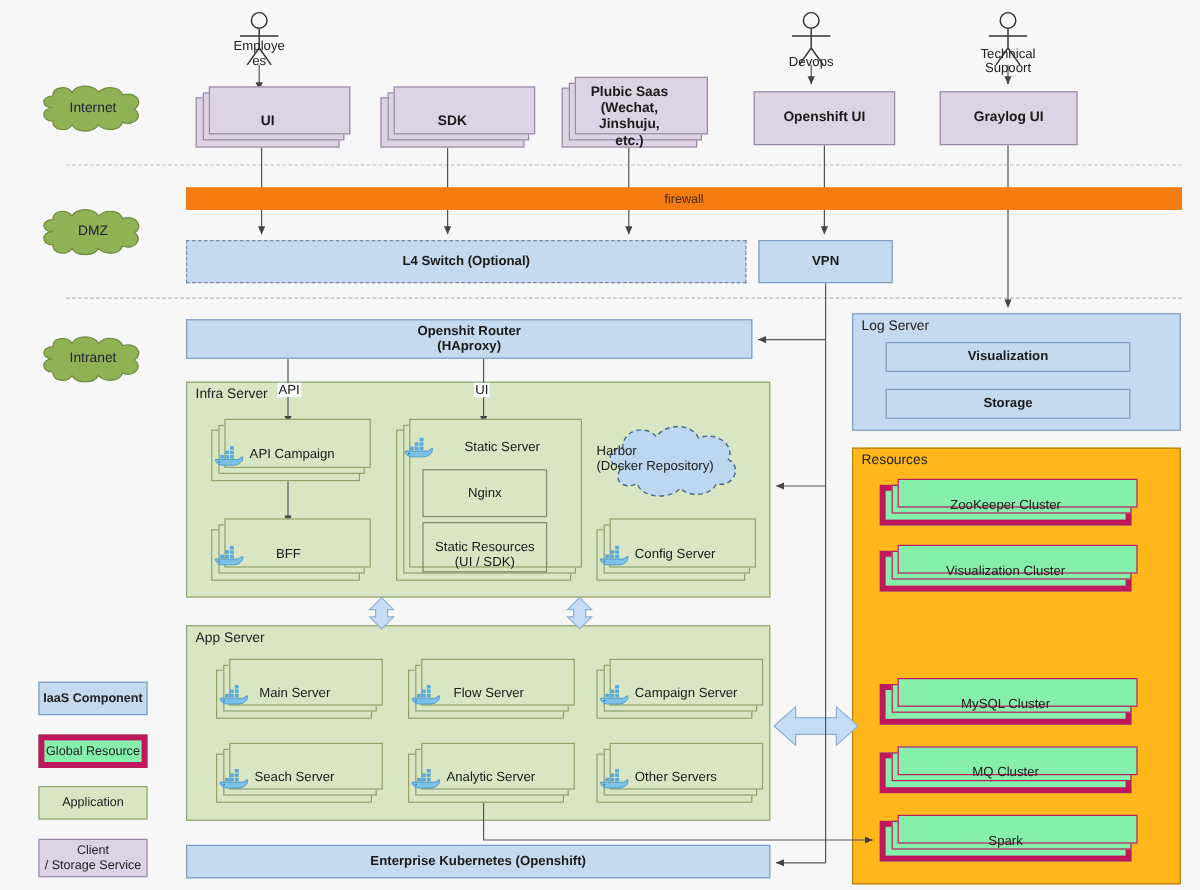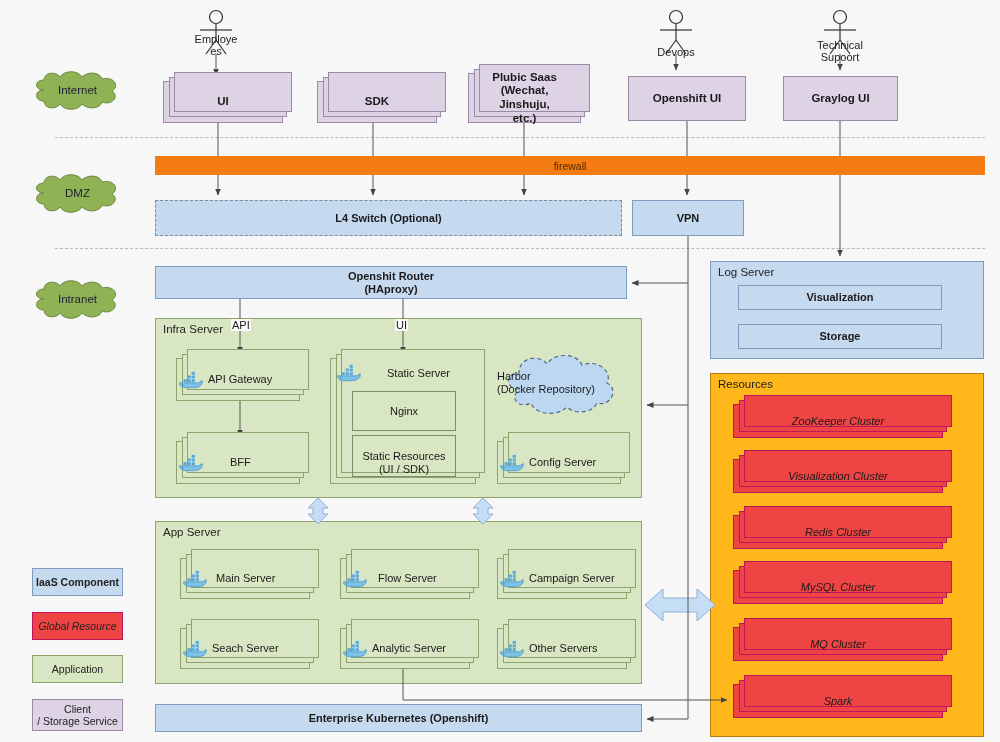--- a/index.html
+++ b/index.html
@@ -21,21 +21,21 @@
     font-size:11px;
     z-index:6;
   }
   .node span{display:block;padding:0 4px;}
 
   
   .client{background:#ddd3e4;border:1px solid #9a8aa6;font-weight:bold;font-size:11.5px;}
   
   .iaas{background:#c5d9ef;border:1px solid #7d9dc0;font-weight:bold;}
   
-  .res{background:#ef4444;border:1px solid #be185d;font-style:italic;}
+  .res{background:#86efac;border:5px solid #be185d;}
   
   .app{background:#d8e6c3;border:1px solid #8fa36d;}
   
   .plain{background:transparent;border:1px solid #7d8a6b;}
 
   
   .stack::before,.stack::after{
     content:"";position:absolute;box-sizing:border-box;
     background:inherit;border:1px solid;border-color:inherit;
     z-index:-1;
@@ -226,21 +226,21 @@
         <rect x="8" y="11" width="4" height="3.6"></rect>
           <rect x="13" y="11" width="4" height="3.6"></rect>
         <rect x="18" y="11" width="4" height="3.6"></rect>
           <rect x="13" y="6.5" width="4" height="3.6"></rect>
         <rect x="18" y="6.5" width="4" height="3.6"></rect>
           <rect x="18" y="2" width="4" height="3.6"></rect>
       </g>
       <path d="M3 15.5h24c0 0 1.5-2.5 4.5-2.5 0 0-1 2-0.5 3.2 0 0-2.5 5.3-9.5 5.3H11C6 21.5 3 18.5 3 15.5Z" fill="#7cc2e8" stroke="#3d8cc0" stroke-width="0.8"></path>
       <circle cx="7" cy="18" r="0.9" fill="#2b6f9e"></circle>
     </svg>
-    <span>API Gateway</span>
+    <span>API Campaign</span>
   </div>
 
   <div class="node app stack" style="left:176px;top:441px;width:124px;height:43px;justify-content:flex-start;">
     <svg class="whale" viewBox="0 0 32 24">
       <g fill="#5aa9dd">
         <rect x="8" y="11" width="4" height="3.6"></rect>
           <rect x="13" y="11" width="4" height="3.6"></rect>
         <rect x="18" y="11" width="4" height="3.6"></rect>
           <rect x="13" y="6.5" width="4" height="3.6"></rect>
         <rect x="18" y="6.5" width="4" height="3.6"></rect>
@@ -420,23 +420,20 @@
   <div class="group group-orange" style="left:710px;top:373px;width:274px;height:364px;">
     <div class="gtitle">Resources</div>
   </div>
 
   <div class="node res stack" style="left:733px;top:404px;width:210px;height:34px;">
     <span>ZooKeeper Cluster</span>
   </div>
   <div class="node res stack" style="left:733px;top:459px;width:210px;height:34px;">
     <span>Visualization Cluster</span>
   </div>
-  <div class="node res stack" style="left:733px;top:515px;width:210px;height:34px;">
-    <span>Redis Cluster</span>
-  </div>
   <div class="node res stack" style="left:733px;top:570px;width:210px;height:34px;">
     <span>MySQL Cluster</span>
   </div>
   <div class="node res stack" style="left:733px;top:627px;width:210px;height:34px;">
     <span>MQ Cluster</span>
   </div>
   <div class="node res stack" style="left:733px;top:684px;width:210px;height:34px;">
     <span>Spark</span>
   </div>
 

